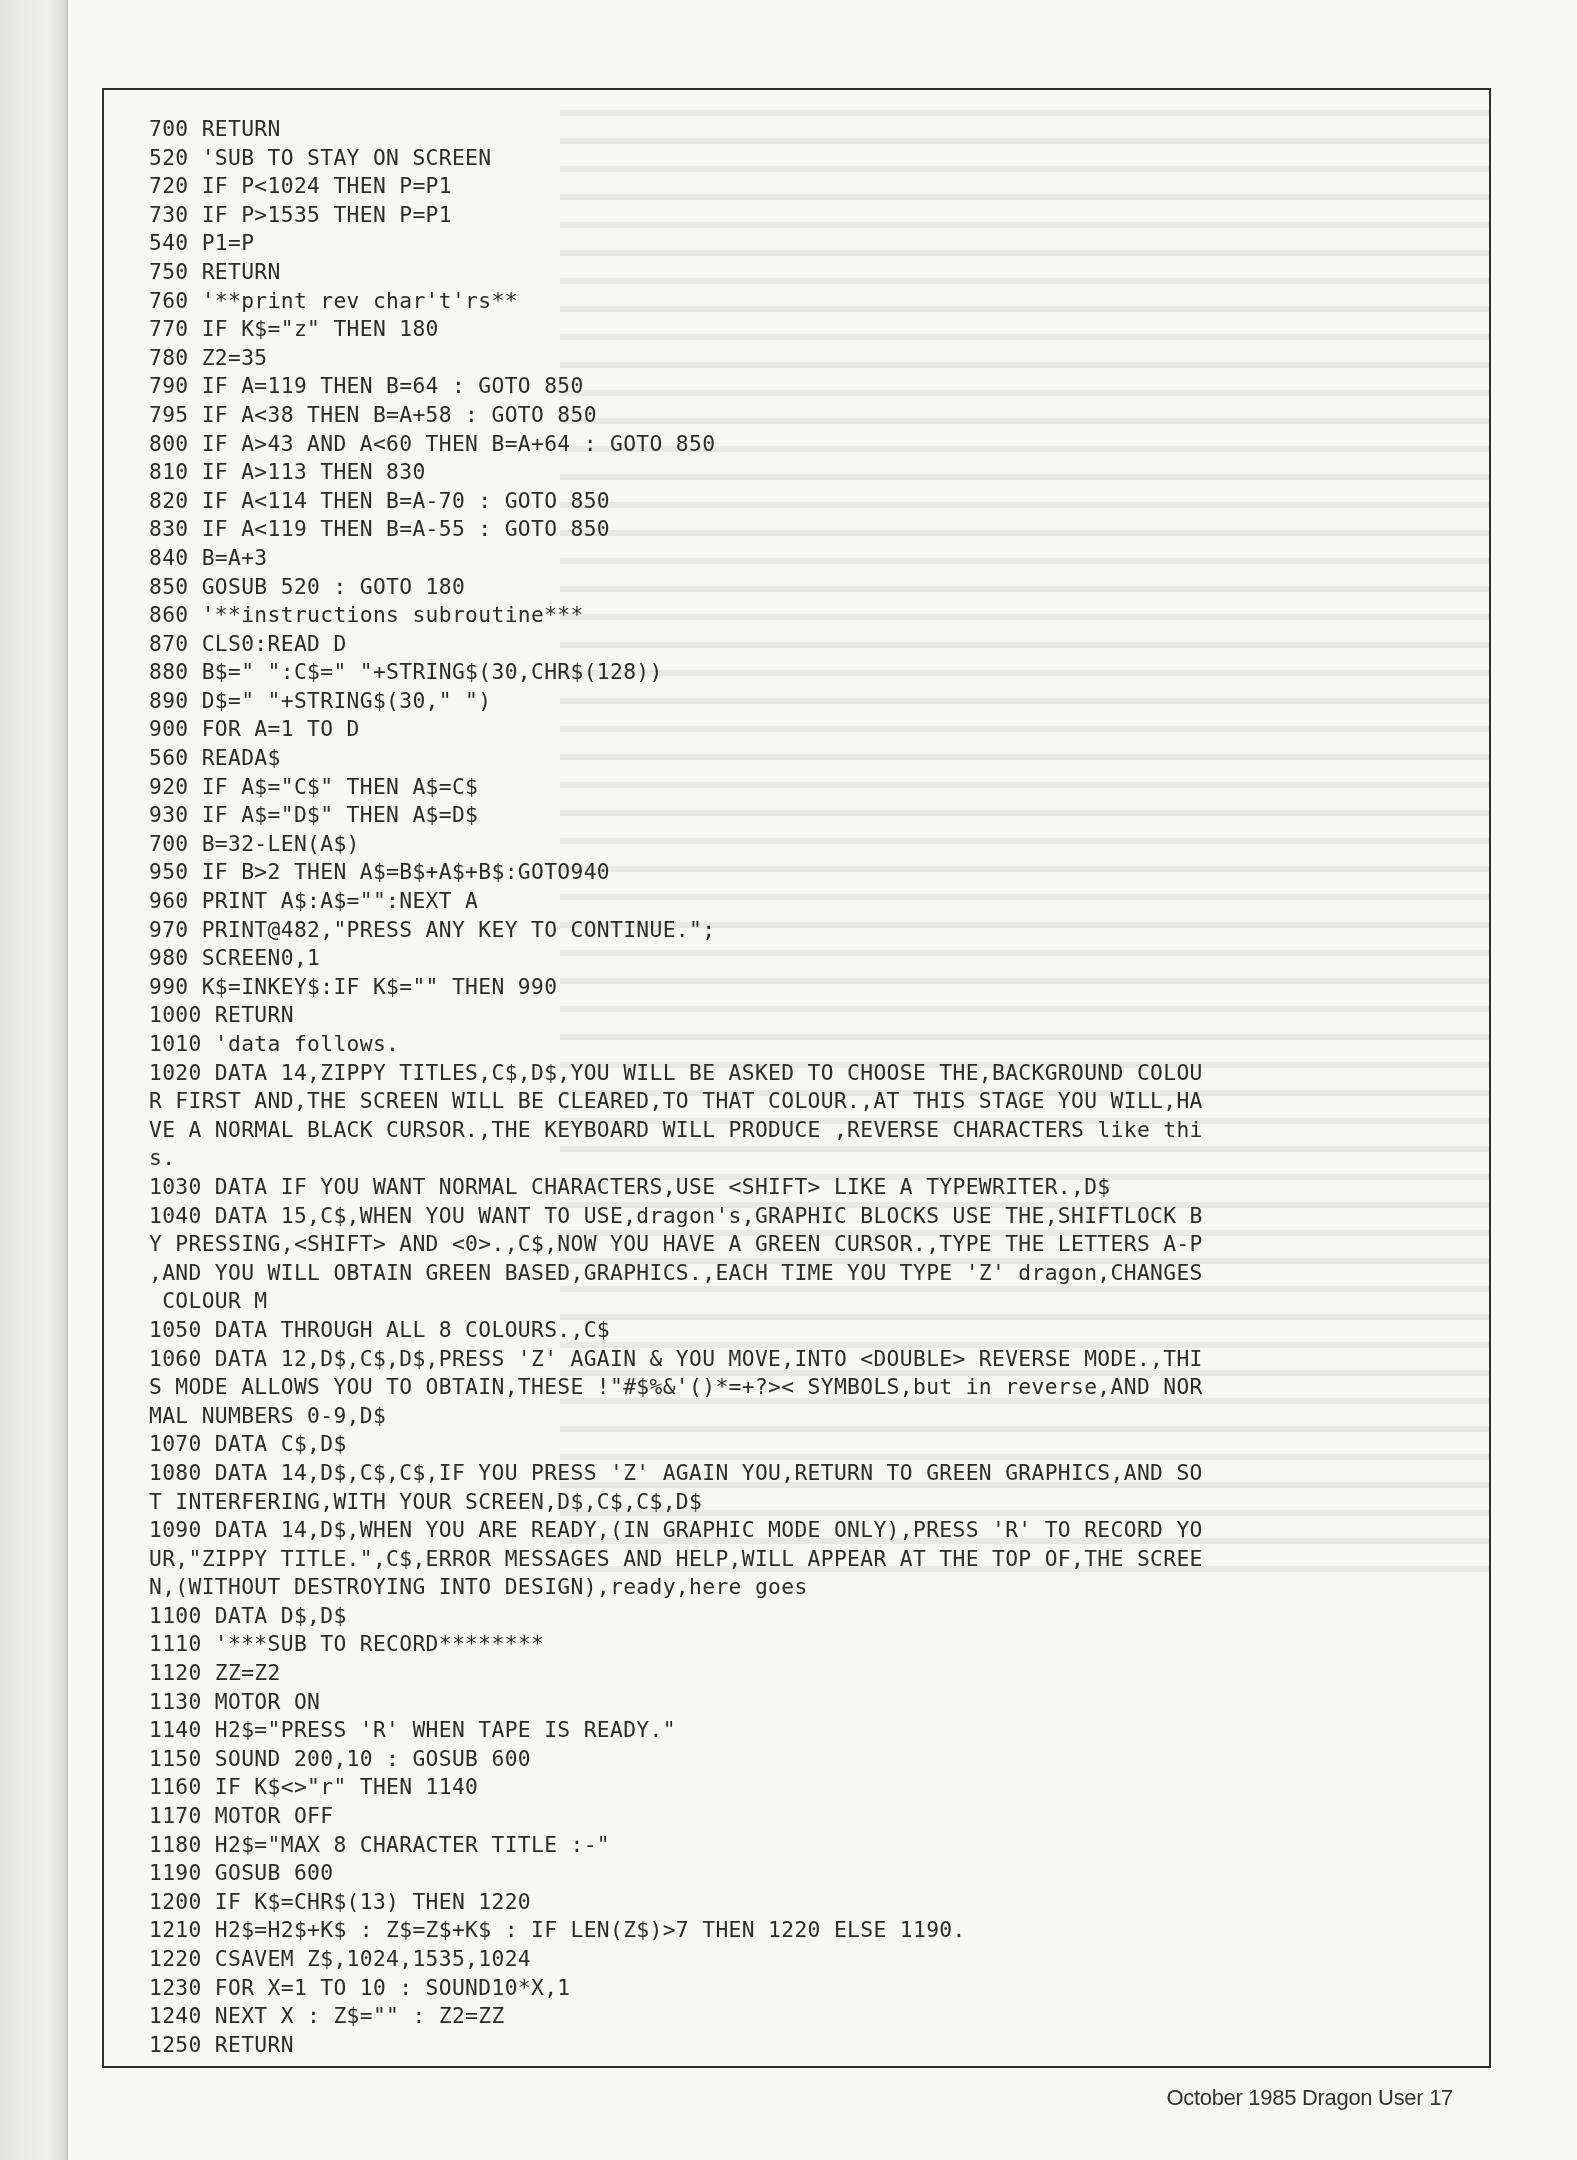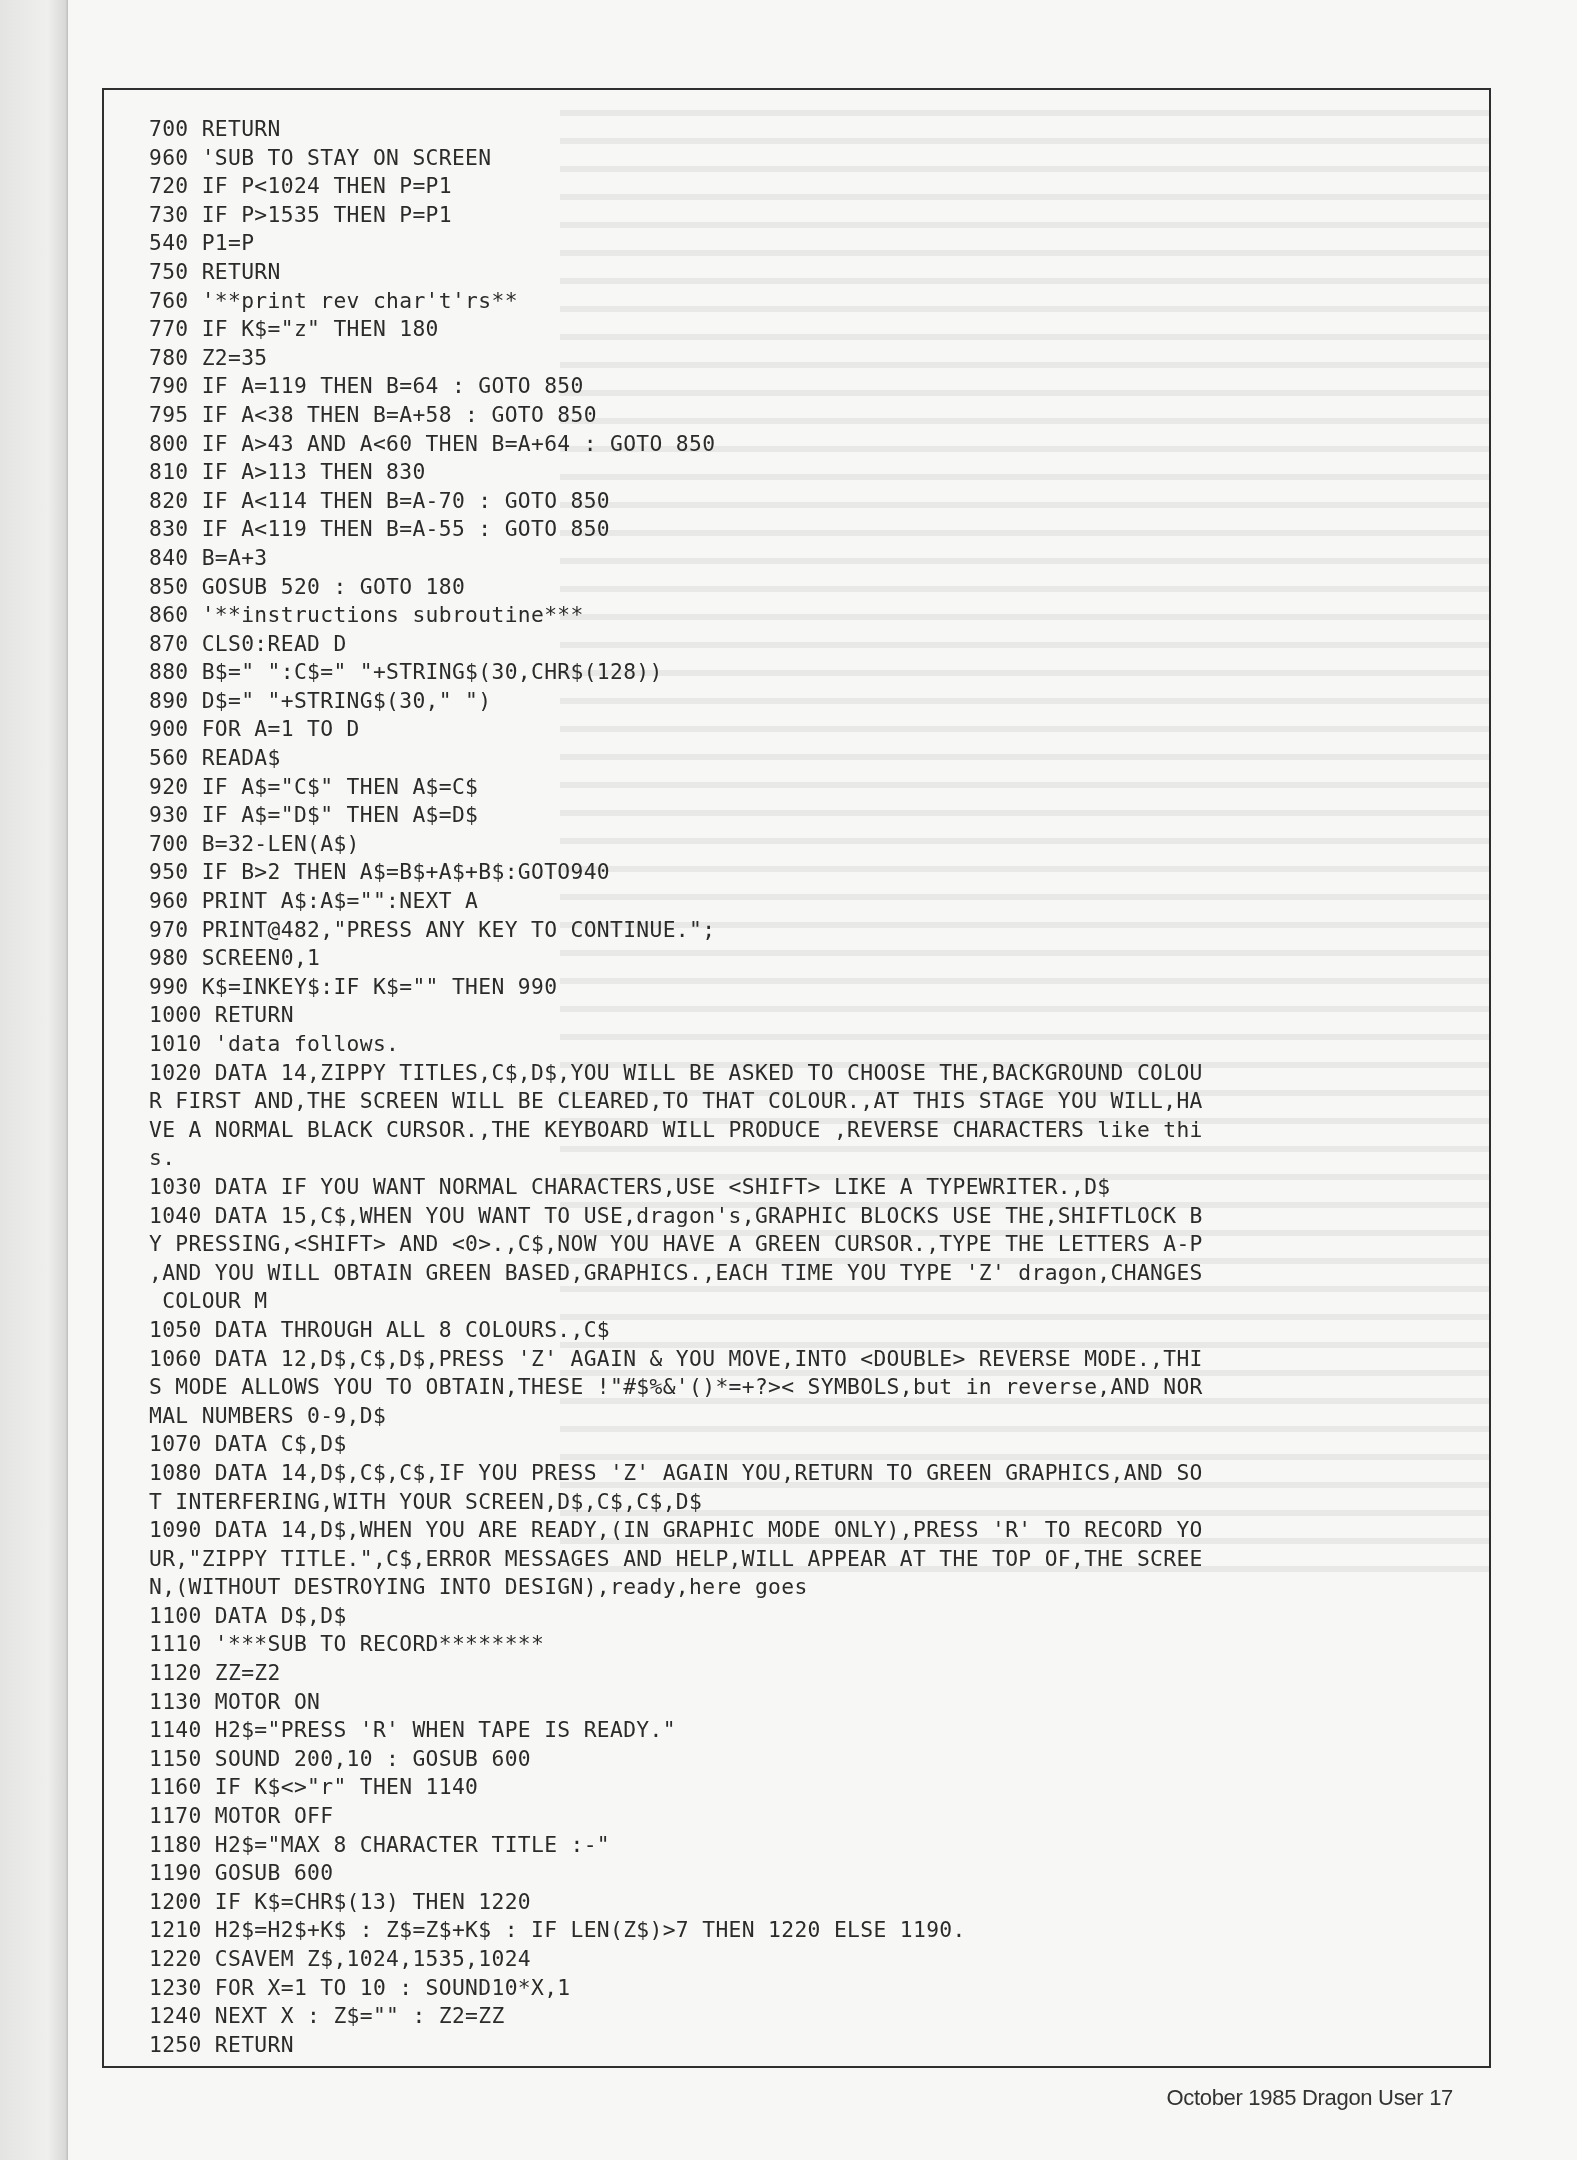--- a/index.html
+++ b/index.html
@@ -40,21 +40,21 @@
 </head>
 <body>
 
 <div class="gutter"></div>
 <div class="ghost"></div>
 
 <div class="listing-box"></div>
 
 <ol class="listing" id="listing">
     <li class="line">700 RETURN</li>
-    <li class="line">960 'SUB TO STAY ON SCREEN</li>
+    <li class="line">520 'SUB TO STAY ON SCREEN</li>
     <li class="line">720 IF P&lt;1024 THEN P=P1</li>
     <li class="line">730 IF P&gt;1535 THEN P=P1</li>
     <li class="line">540 P1=P</li>
     <li class="line">750 RETURN</li>
     <li class="line">760 '**print rev char't'rs**</li>
     <li class="line">770 IF K$="z" THEN 180</li>
     <li class="line">780 Z2=35</li>
     <li class="line">790 IF A=119 THEN B=64 : GOTO 850</li>
     <li class="line">795 IF A&lt;38 THEN B=A+58 : GOTO 850</li>
     <li class="line">800 IF A&gt;43 AND A&lt;60 THEN B=A+64 : GOTO 850</li>

